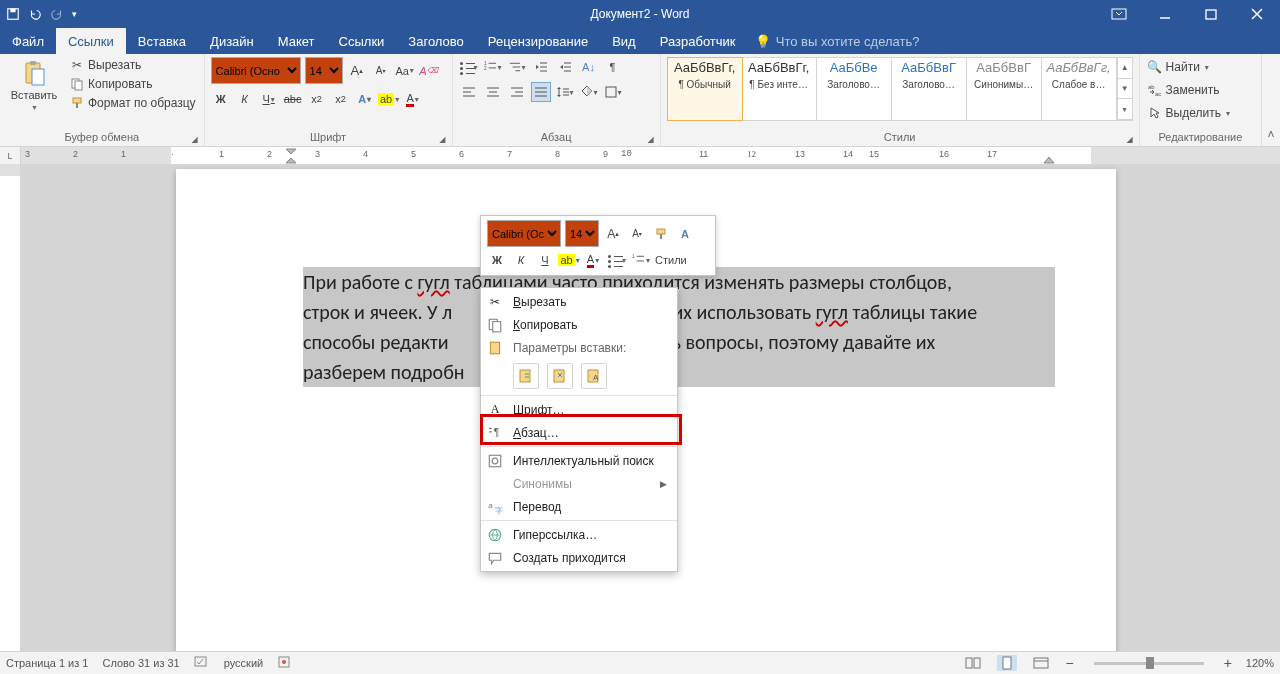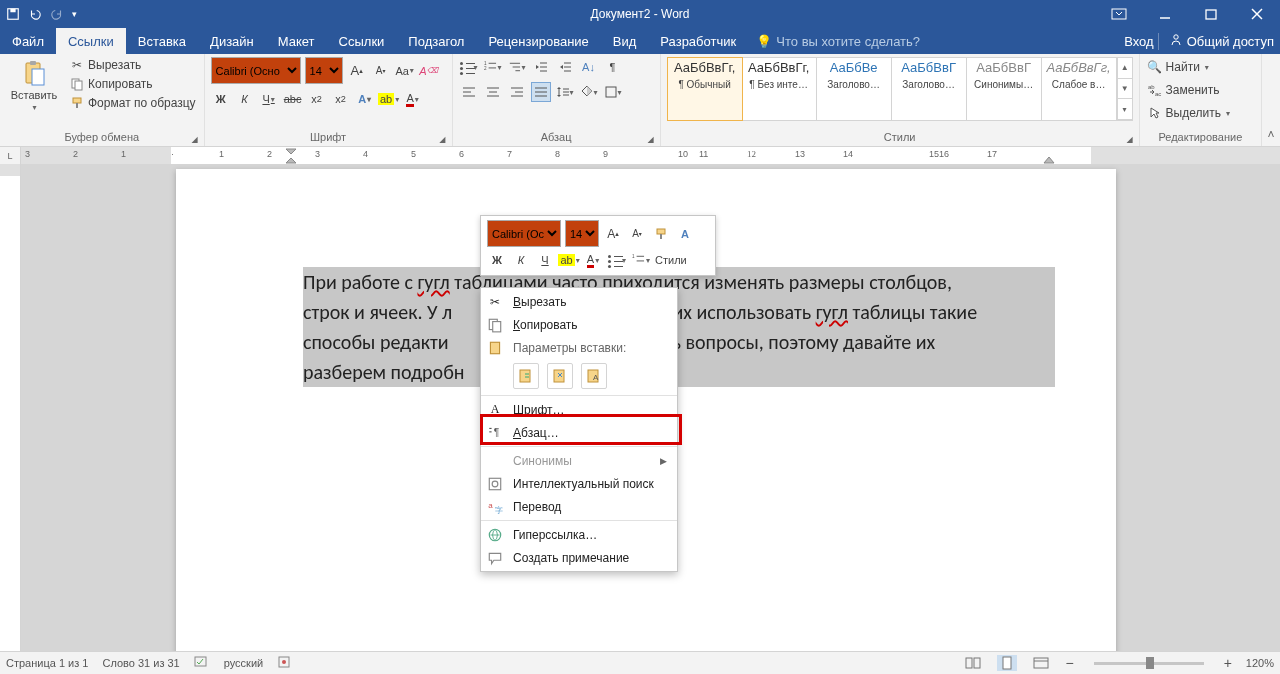--- a/index.html
+++ b/index.html
@@ -138,39 +138,29 @@
   </div>
 </div>
 
 <div class="tabs">
   <div class="tab">Файл</div>
   <div class="tab active">Ссылки</div>
   <div class="tab">Вставка</div>
   <div class="tab">Дизайн</div>
   <div class="tab">Макет</div>
   <div class="tab">Ссылки</div>
-  <div class="tab">Подзагол</div>
+  <div class="tab">Заголово</div>
   <div class="tab">Рецензирование</div>
   <div class="tab">Вид</div>
   <div class="tab">Разработчик</div>
   <div class="tell">
       <span>💡</span>
       <span>Что вы хотите сделать?</span>
     </div>
   <div class="spacer"></div>
-  <div class="right">
-    <span>Вход</span>
-    <span class="ribbon-account">
-      <span><svg width="14" height="14" viewBox="0 0 14 14">
-            <circle cx="7" cy="4" r="2.2" fill="none" stroke="#fff"></circle>
-            <path d="M3 12 A4 4 0 0 1 11 12" fill="none" stroke="#fff"></path>
-          </svg></span>
-      <span>Общий доступ</span>
-    </span>
-  </div>
 </div>
 
 <div class="ribbon">
 
   <div class="group">
     <div class="group-body">
       <div class="btn-lg">
         <span class="icon">
             <svg viewBox="0 0 28 28">
               <rect x="6" y="4" width="14" height="20" rx="1" fill="#f7d58a" stroke="#c0923a"></rect>
@@ -426,26 +416,26 @@
       <span class="tick" style="left:4px;">3</span>
       <span class="tick" style="left:198px;">1</span>
       <span class="tick" style="left:246px;">2</span>
       <span class="tick" style="left:294px;">3</span>
       <span class="tick" style="left:342px;">4</span>
       <span class="tick" style="left:390px;">5</span>
       <span class="tick" style="left:438px;">6</span>
       <span class="tick" style="left:486px;">7</span>
       <span class="tick" style="left:534px;">8</span>
       <span class="tick" style="left:582px;">9</span>
-      <span class="tick" style="left:657px;">10</span>
+      <span class="tick" style="left:600px;font-family:Liberation Mono, monospace;">10</span>
       <span class="tick" style="left:678px;">11</span>
       <span class="tick" style="left:726px;font-family:Liberation Serif, serif;">12</span>
       <span class="tick" style="left:774px;">13</span>
       <span class="tick" style="left:822px;">14</span>
-      <span class="tick" style="left:908px;">15</span>
+      <span class="tick" style="left:848px;">15</span>
       <span class="tick" style="left:918px;">16</span>
       <span class="tick" style="left:966px;">17</span>
     </div>
     <svg style="position:absolute;left:264px;top:1px;" width="12" height="16">
         <path d="M1 1 L11 1 L6 6 Z" fill="#bababa" stroke="#888"></path>
         <path d="M1 15 L11 15 L6 10 Z" fill="#bababa" stroke="#888"></path>
       </svg>
     <svg style="position:absolute;left:1022px;top:9px;" width="12" height="8">
         <path d="M1 7 L11 7 L6 1 Z" fill="#bababa" stroke="#888"></path>
       </svg>
@@ -561,37 +551,37 @@
       <span class="micon">
         <svg viewBox="0 0 14 14">
           <line x1="2" y1="3" x2="4" y2="3" stroke="#555"></line>
           <line x1="2" y1="6" x2="4" y2="6" stroke="#555"></line>
           <text x="6" y="10" font-size="9" fill="#555">¶</text>
         </svg>
       </span>
       <span><span class="u">А</span>бзац…</span>
     </div>
   <div class="sep"></div>
+  <div class="item">
+      <span class="micon">
+        <svg viewBox="0 0 14 14">
+          <rect x="2" y="2" width="10" height="10" fill="none" stroke="#888"></rect>
+          <circle cx="7" cy="7" r="2.5" fill="none" stroke="#888"></circle>
+        </svg>
+      </span>
+      <span>Интеллектуальный поиск</span>
+    </div>
   <div class="item disabled">
       <span class="micon"></span>
       <span>Синонимы</span>
       <span class="arrow">▶</span>
     </div>
   <div class="item">
       <span class="micon">
         <svg viewBox="0 0 14 14">
-          <rect x="2" y="2" width="10" height="10" fill="none" stroke="#888"></rect>
-          <circle cx="7" cy="7" r="2.5" fill="none" stroke="#888"></circle>
-        </svg>
-      </span>
-      <span>Интеллектуальный поиск</span>
-    </div>
-  <div class="item">
-      <span class="micon">
-        <svg viewBox="0 0 14 14">
           <text x="1" y="8" font-size="7" fill="#c55">a</text>
           <text x="7" y="12" font-size="7" fill="#59c">字</text>
         </svg>
       </span>
       <span>Перевод</span>
     </div>
   <div class="sep"></div>
   <div class="item">
       <span class="micon">
         <svg viewBox="0 0 14 14">
@@ -600,21 +590,21 @@
         </svg>
       </span>
       <span>Гиперссылка…</span>
     </div>
   <div class="item">
       <span class="micon">
         <svg viewBox="0 0 14 14">
           <path d="M2 3 L12 3 L12 9 L6 9 L4 12 L4 9 L2 9 Z" fill="none" stroke="#888"></path>
         </svg>
       </span>
-      <span>Создать примечание</span>
+      <span>Создать приходится</span>
     </div>
 </div>
 
 <div class="redbox"></div>
 
 <div class="statusbar">
   <span>Страница 1 из 1</span>
   <span>Слово 31 из 31</span>
   <span><svg width="16" height="14" viewBox="0 0 16 14">
         <rect x="1" y="2" width="11" height="9" fill="none" stroke="#888"></rect>

